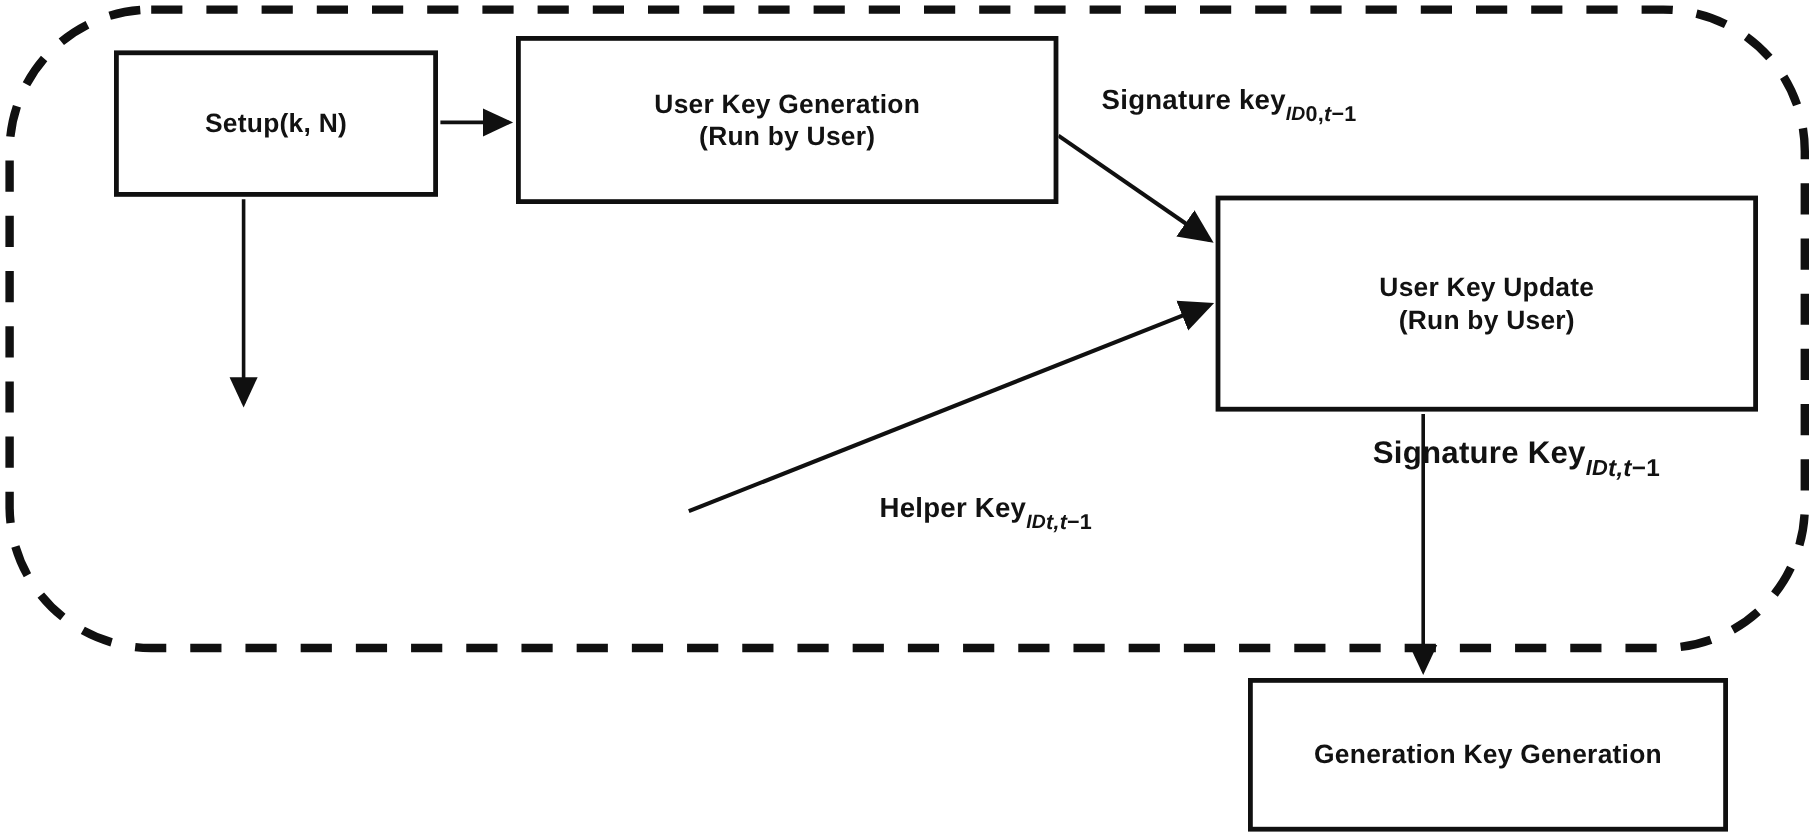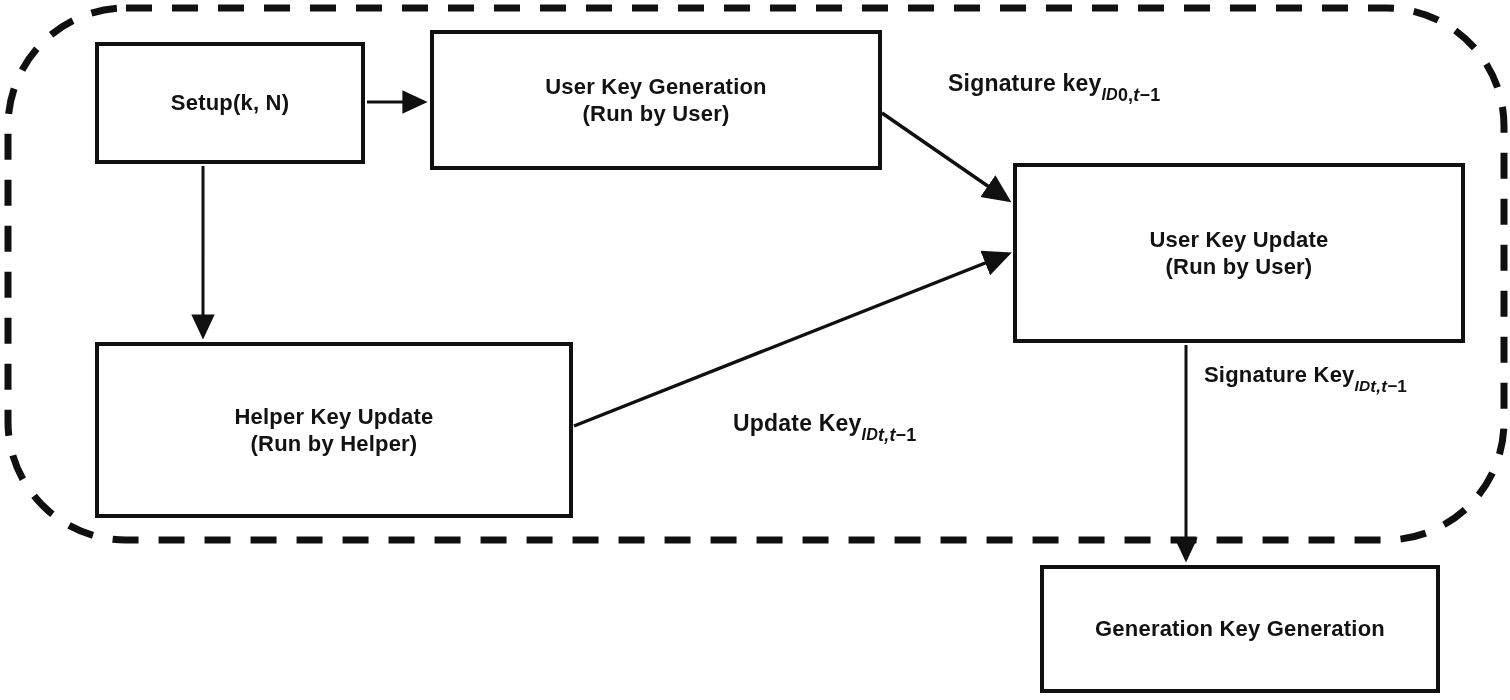--- a/index.html
+++ b/index.html
@@ -71,23 +71,23 @@
   }
 
   
   #node-setup        { left: 95px;   top: 42px;  width: 270px; height: 122px; font-size: 22px; }
   #node-userkeygen   { left: 430px;  top: 30px;  width: 452px; height: 140px; font-size: 22px; }
   #node-helperupdate { left: 95px;   top: 342px; width: 478px; height: 176px; font-size: 22px; }
   #node-userkeyupd   { left: 1013px; top: 163px; width: 452px; height: 180px; font-size: 22px; }
   #node-siggen       { left: 1040px; top: 565px; width: 400px; height: 128px; font-size: 22px; }
 
   
-  #label-sigkey-id0  { left: 918px;  top: 70px;  font-size: 23px; margin-left: 30px; }
+  #label-sigkey-id0  { left: 918px;  top: 70px;  font-size: 23px; }
   #label-updatekey   { left: 733px;  top: 410px; font-size: 23px; }
-  #label-sigkey-idt  { left: 1204px; top: 362px; font-size: 22px; }
+  #label-sigkey-idt  { left: 1144px; top: 362px; font-size: 26px; }
 </style>
 </head>
 <body>
 
 <div id="canvas">
 
   <svg class="svg-layer" viewBox="0 0 1510 700">
     <defs>
       <marker id="arrowhead" markerWidth="9" markerHeight="9" refX="7.2" refY="4.5" orient="auto" markerUnits="strokeWidth">
         <path d="M0,0.6 L8.4,4.5 L0,8.4 z" fill="#101010"></path>
@@ -111,43 +111,37 @@
     <span class="line">Setup(k, N)</span>
   </div>
 
   <div class="node" id="node-userkeygen">
     <div>
       <span class="line">User Key Generation</span>
       <span class="line">(Run by User)</span>
     </div>
   </div>
 
-  <div class="node" id="node-helperupdate">
-    <div>
-      <span class="line">Helper Key Update</span>
-      <span class="line">(Run by Helper)</span>
-    </div>
-  </div>
 
   <div class="node" id="node-userkeyupd">
     <div>
       <span class="line">User Key Update</span>
       <span class="line">(Run by User)</span>
     </div>
   </div>
 
   <div class="node" id="node-siggen">
     <span class="line">Generation Key Generation</span>
   </div>
 
   <div class="edge-label" id="label-sigkey-id0">
     <span>Signature key</span><span class="sub1">ID</span><span class="sub2"><span>0,</span><span class="it">t</span><span>−1</span></span>
   </div>
 
   <div class="edge-label" id="label-updatekey">
-    <span>Update Key</span><span class="sub1">ID</span><span class="sub2"><span></span><span class="it">t,t</span><span>−1</span></span>
+    <span>Helper Key</span><span class="sub1">ID</span><span class="sub2"><span></span><span class="it">t,t</span><span>−1</span></span>
   </div>
 
   <div class="edge-label" id="label-sigkey-idt">
     <span>Signature Key</span><span class="sub1">ID</span><span class="sub2"><span></span><span class="it">t,t</span><span>−1</span></span>
   </div>
 
 </div>
 
 </body></html>

